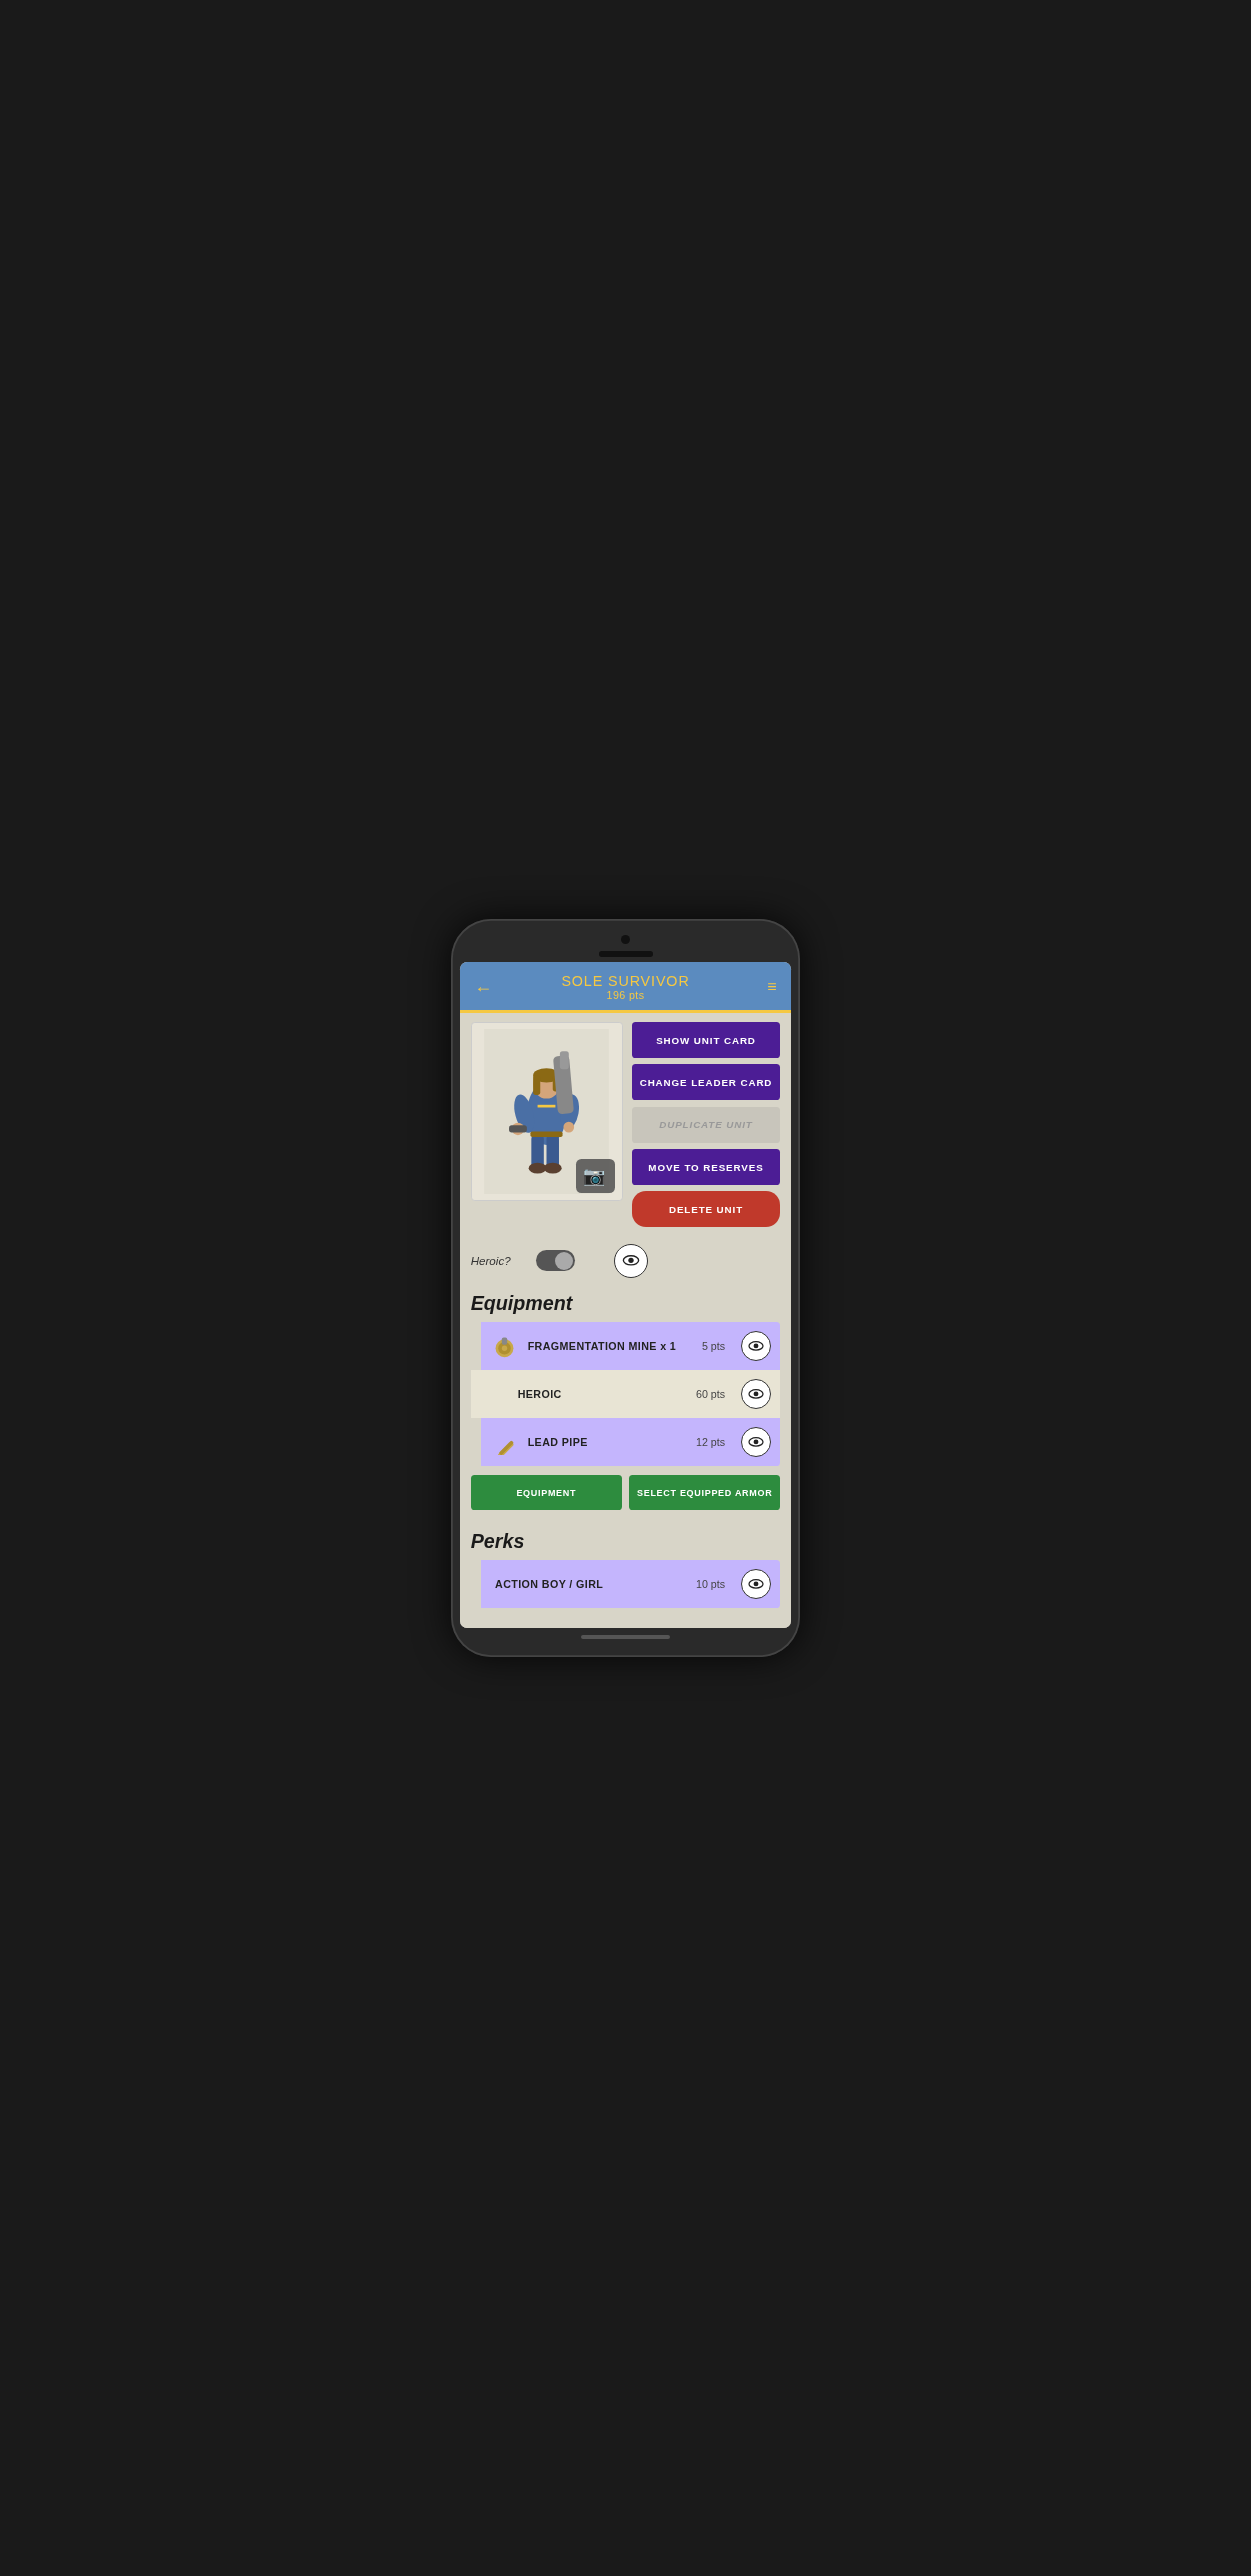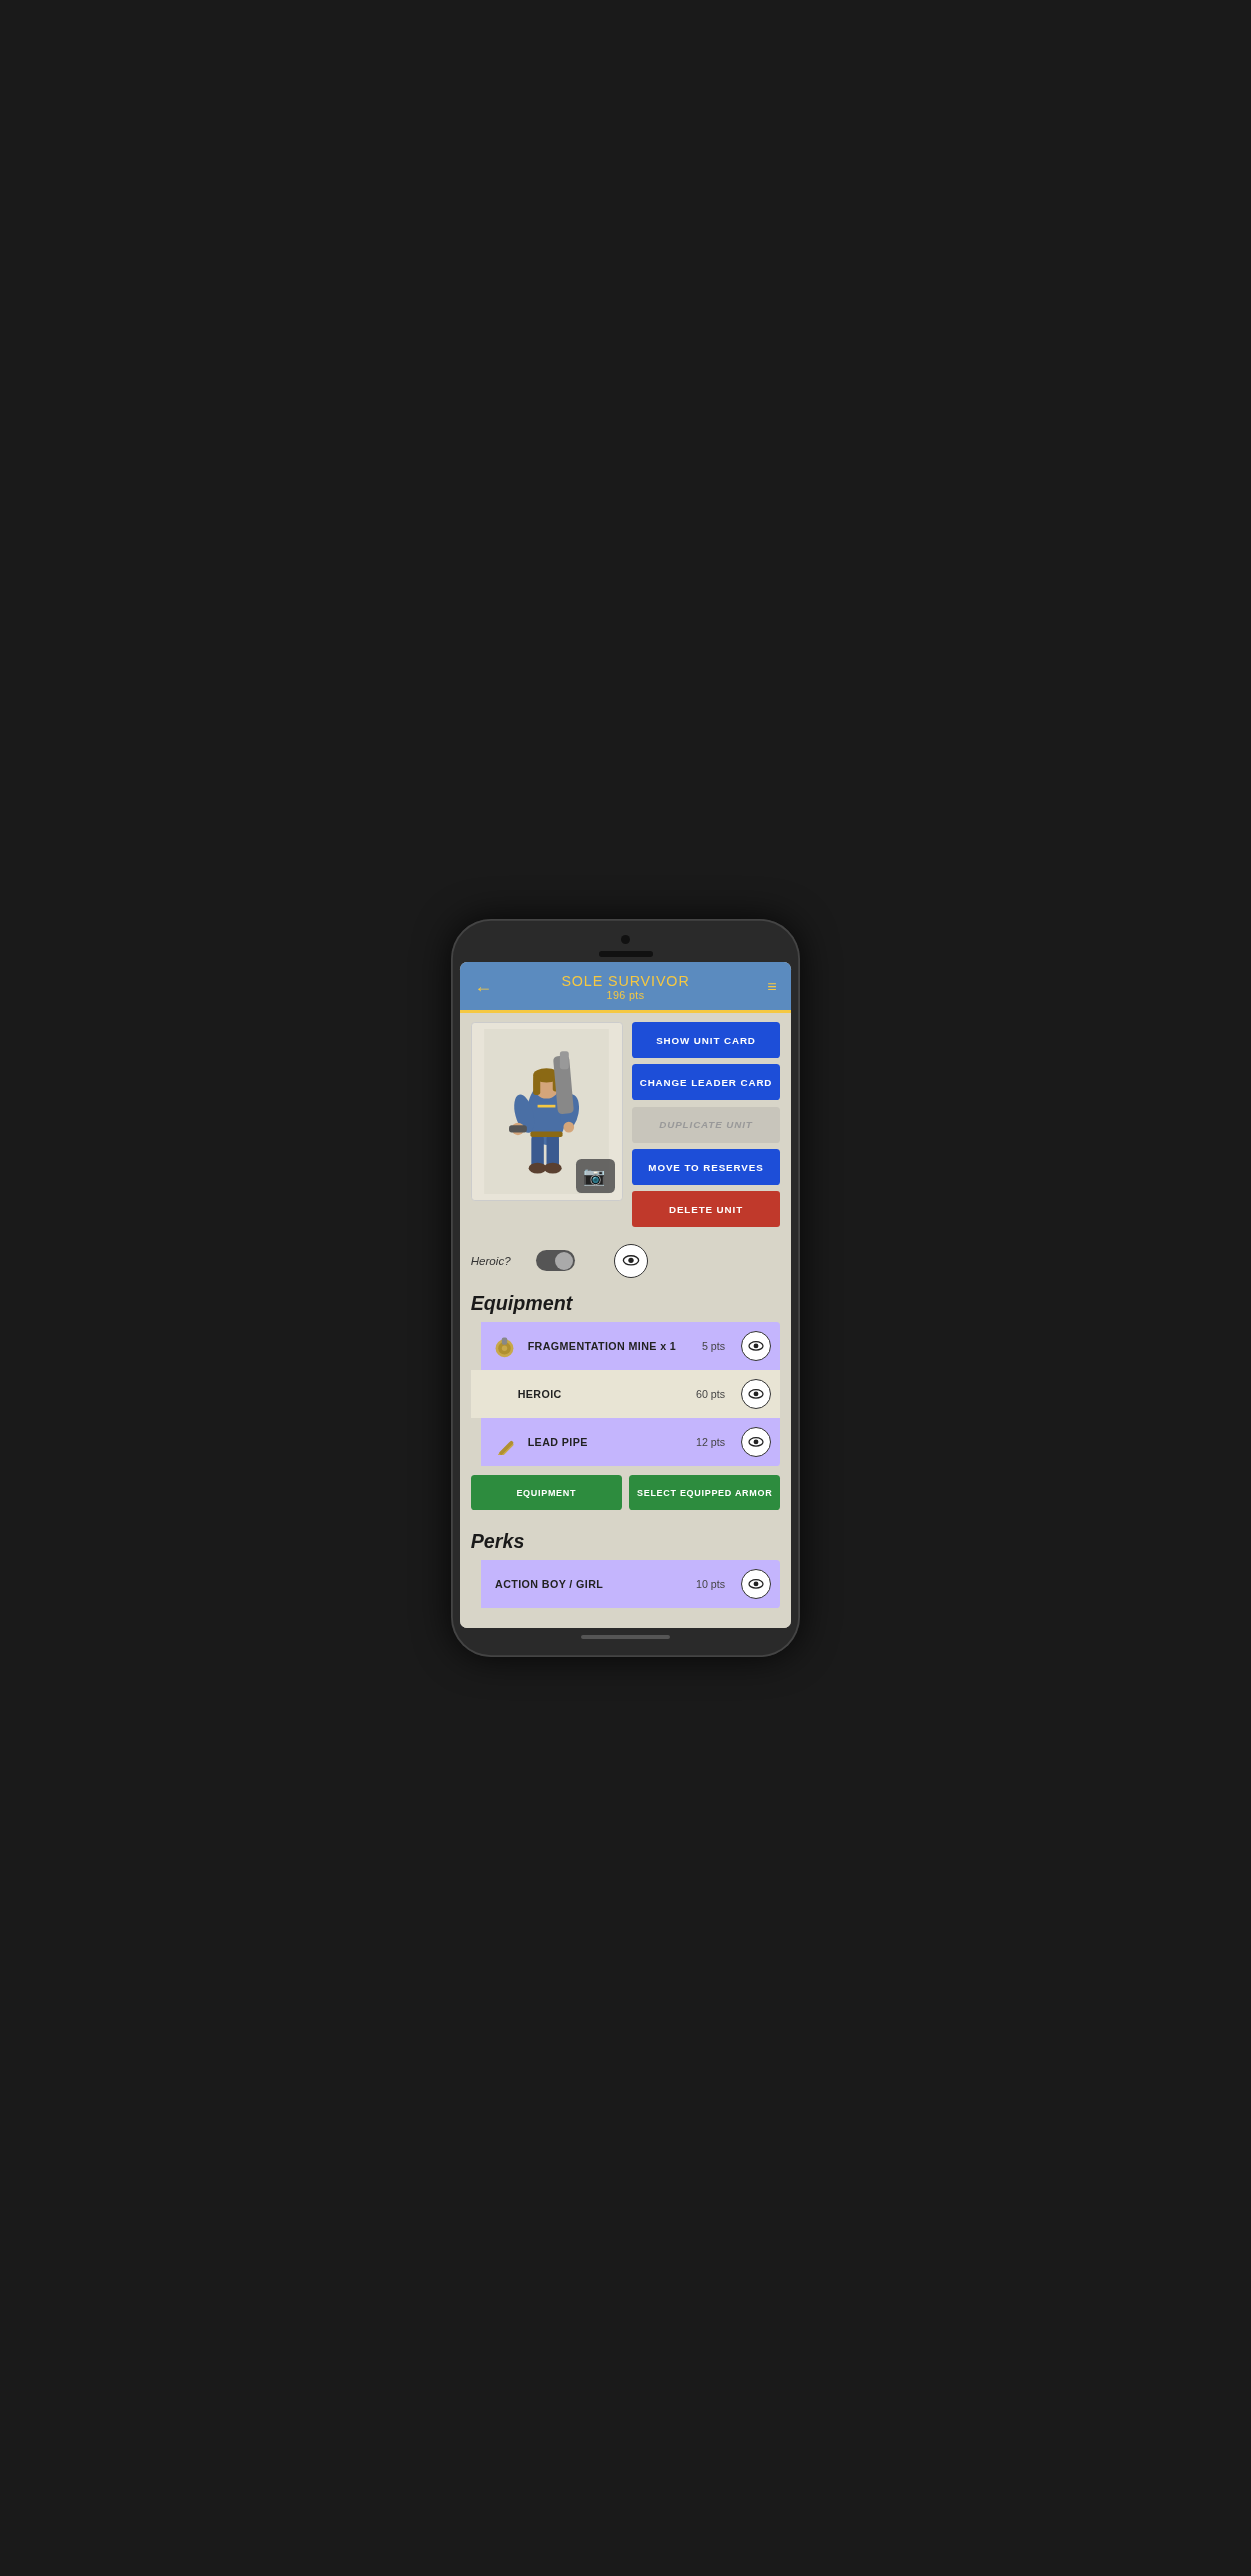--- a/index.html
+++ b/index.html
@@ -120,21 +120,21 @@
       color: white;
       font-size: 18px;
     }
     .buttons-col {
       flex: 1;
       display: flex;
       flex-direction: column;
       gap: 6.3px;
     }
     .btn-green {
-      background: #1d4ed8;
+      background: #4c1d95;
       color: white;
       border: none;
       padding: 12.5px 7.2px;
       font-size: 9.8px;
       font-weight: bold;
       letter-spacing: 0.9px;
       text-transform: uppercase;
       border-radius: 3.6px;
       cursor: pointer;
       width: 100%;
@@ -156,21 +156,21 @@
     }
     .btn-red {
       background: #c0392b;
       color: white;
       border: none;
       padding: 12.5px 7.2px;
       font-size: 9.8px;
       font-weight: bold;
       letter-spacing: 0.9px;
       text-transform: uppercase;
-      border-radius: 3px;
+      border-radius: 14px;
       cursor: pointer;
       text-align: center;
       width: 100%;
     }
     .heroic-row {
       display: flex;
       align-items: center;
       gap: 25px;
       padding: 7.2px 0 3.6px;
     }

